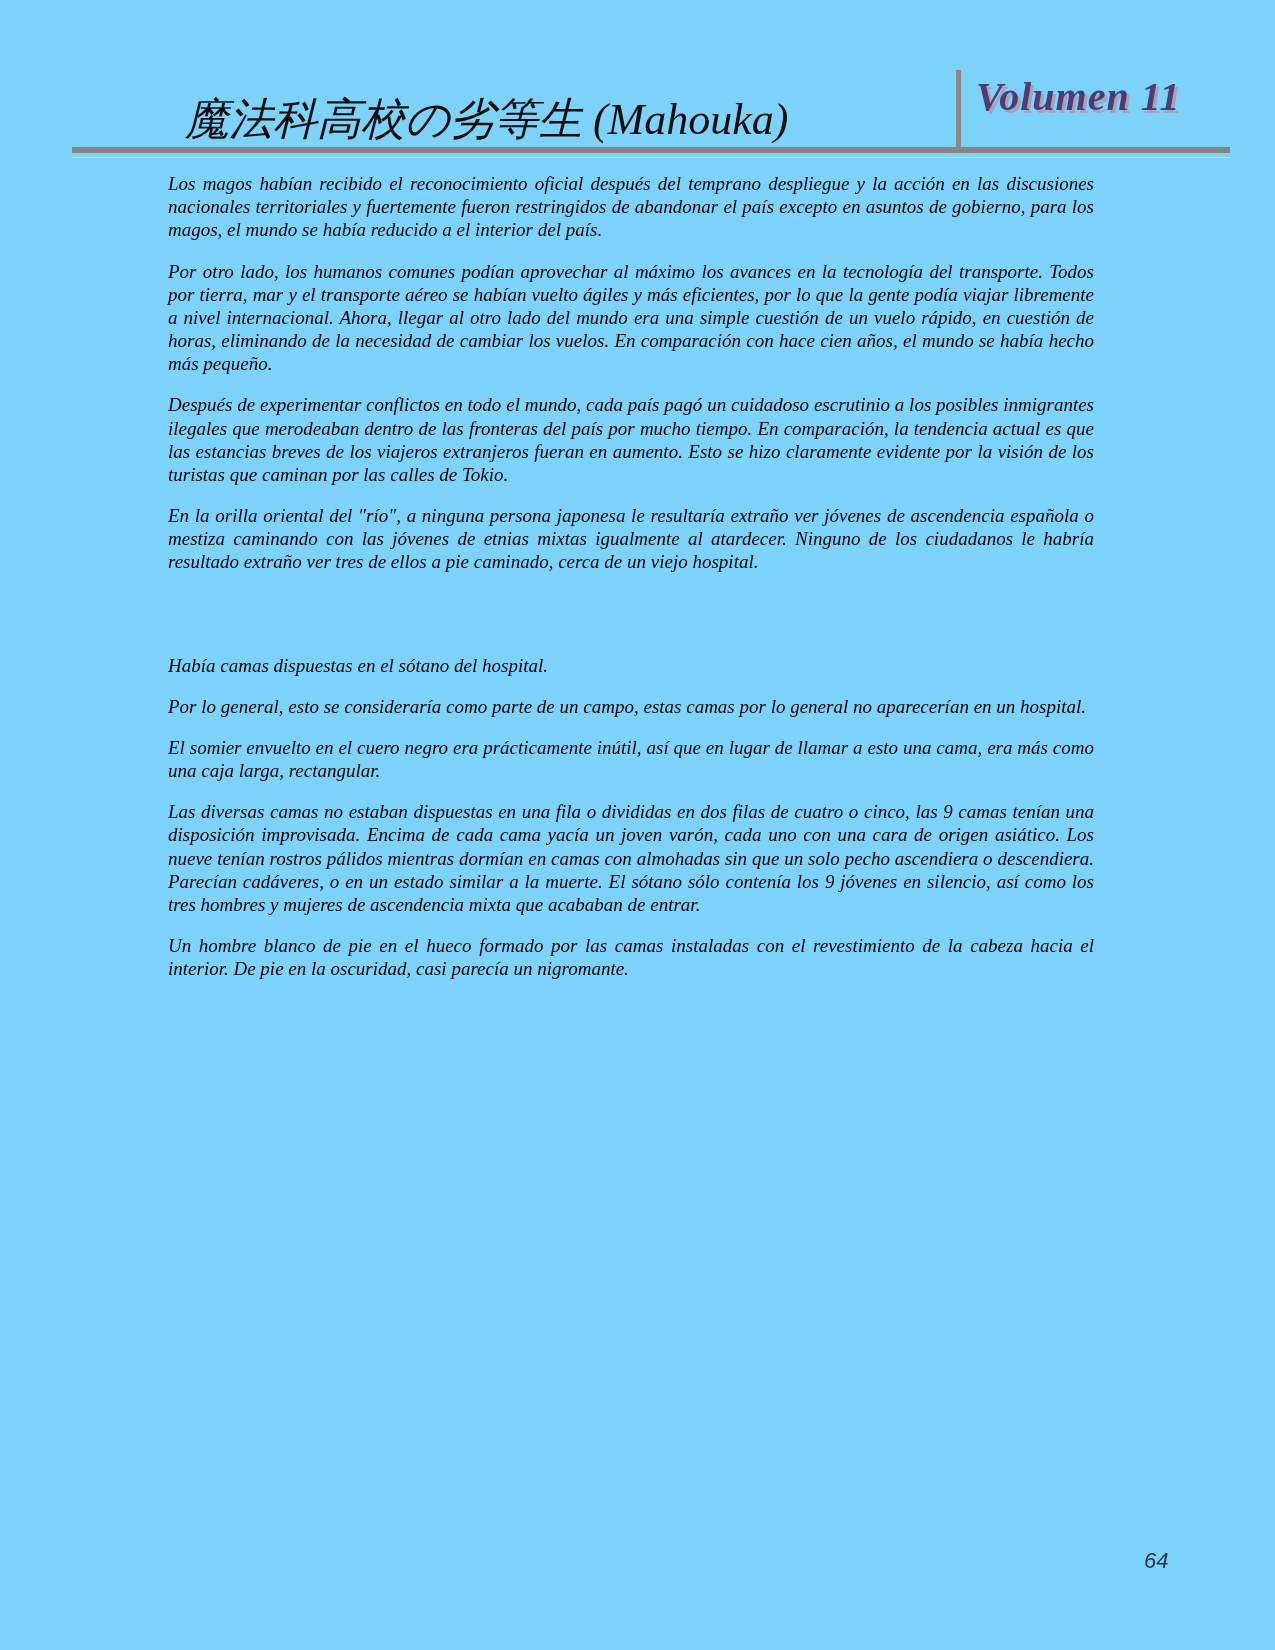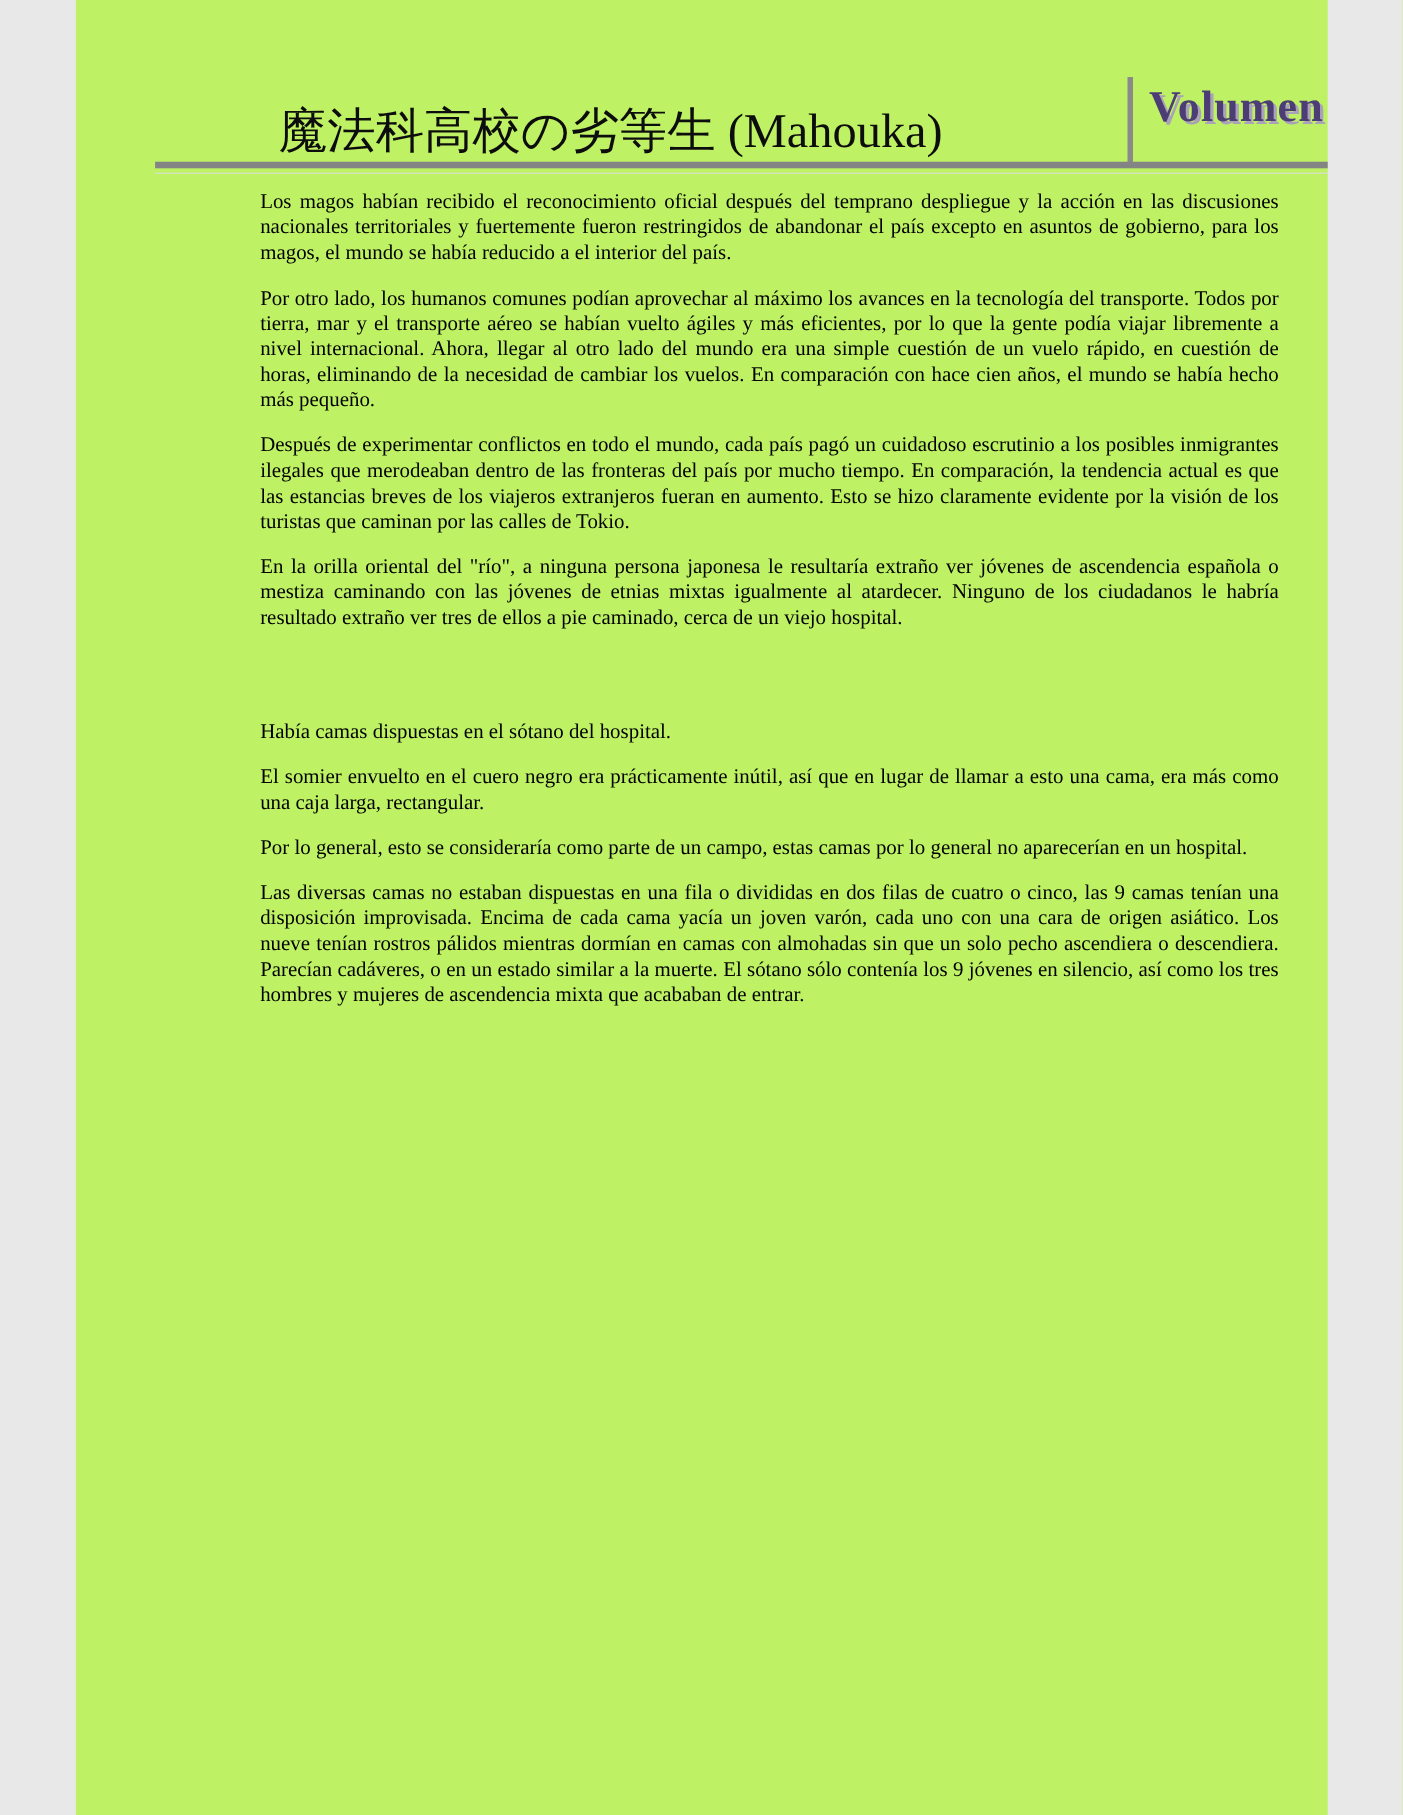--- a/index.html
+++ b/index.html
@@ -1,23 +1,24 @@
 <!DOCTYPE html>
 <html style="--accent: #4d3d75; --rule: #848484; --pagenum: #263445;"><head>
 <meta charset="utf-8">
 <style>
   html,body { margin:0; padding:0; background:#e8e8e8; }
   .page {
     position:relative;
-    width:1138px; height:1650px;
+    width:1275px; height:1650px;
     margin:0 auto;
-    background:#bef264;
+    background:#7dd3fc;
     font-family:"Liberation Serif", serif;
     color:#000000;
     overflow:hidden;
+    font-style:italic;
   }
 
   
   .header {
     position:absolute; top:60px; left:72px; width:1158px; height:88px;
   }
   .doc-title {
     position:absolute; left:113px; bottom:6px;
     font-size:44px; line-height:1; color:#0d0d0d;
     white-space:nowrap;
@@ -75,20 +76,21 @@
   </header>
 
   <div class="header-rule"></div>
 
   <main class="content" id="paragraph-container">
       <p class="para">Los magos habían recibido el reconocimiento oficial después del temprano despliegue y la acción en las discusiones nacionales territoriales y fuertemente fueron restringidos de abandonar el país excepto en asuntos de gobierno, para los magos, el mundo se había reducido a el interior del país.</p>
       <p class="para">Por otro lado, los humanos comunes podían aprovechar al máximo los avances en la tecnología del transporte. Todos por tierra, mar y el transporte aéreo se habían vuelto ágiles y más eficientes, por lo que la gente podía viajar libremente a nivel internacional. Ahora, llegar al otro lado del mundo era una simple cuestión de un vuelo rápido, en cuestión de horas, eliminando de la necesidad de cambiar los vuelos. En comparación con hace cien años, el mundo se había hecho más pequeño.</p>
       <p class="para">Después de experimentar conflictos en todo el mundo, cada país pagó un cuidadoso escrutinio a los posibles inmigrantes ilegales que merodeaban dentro de las fronteras del país por mucho tiempo. En comparación, la tendencia actual es que las estancias breves de los viajeros extranjeros fueran en aumento. Esto se hizo claramente evidente por la visión de los turistas que caminan por las calles de Tokio.</p>
       <p class="para">En la orilla oriental del "río", a ninguna persona japonesa le resultaría extraño ver jóvenes de ascendencia española o mestiza caminando con las jóvenes de etnias mixtas igualmente al atardecer. Ninguno de los ciudadanos le habría resultado extraño ver tres de ellos a pie caminado, cerca de un viejo hospital.</p>
       <p class="para scene-break">Había camas dispuestas en el sótano del hospital.</p>
+      <p class="para">Por lo general, esto se consideraría como parte de un campo, estas camas por lo general no aparecerían en un hospital.</p>
       <p class="para">El somier envuelto en el cuero negro era prácticamente inútil, así que en lugar de llamar a esto una cama, era más como una caja larga, rectangular.</p>
-      <p class="para">Por lo general, esto se consideraría como parte de un campo, estas camas por lo general no aparecerían en un hospital.</p>
       <p class="para">Las diversas camas no estaban dispuestas en una fila o divididas en dos filas de cuatro o cinco, las 9 camas tenían una disposición improvisada. Encima de cada cama yacía un joven varón, cada uno con una cara de origen asiático. Los nueve tenían rostros pálidos mientras dormían en camas con almohadas sin que un solo pecho ascendiera o descendiera. Parecían cadáveres, o en un estado similar a la muerte. El sótano sólo contenía los 9 jóvenes en silencio, así como los tres hombres y mujeres de ascendencia mixta que acababan de entrar.</p>
+      <p class="para">Un hombre blanco de pie en el hueco formado por las camas instaladas con el revestimiento de la cabeza hacia el interior. De pie en la oscuridad, casi parecía un nigromante.</p>
     </main>
 
   <div class="page-number">64</div>
 
 </div>
 
 </body></html>

